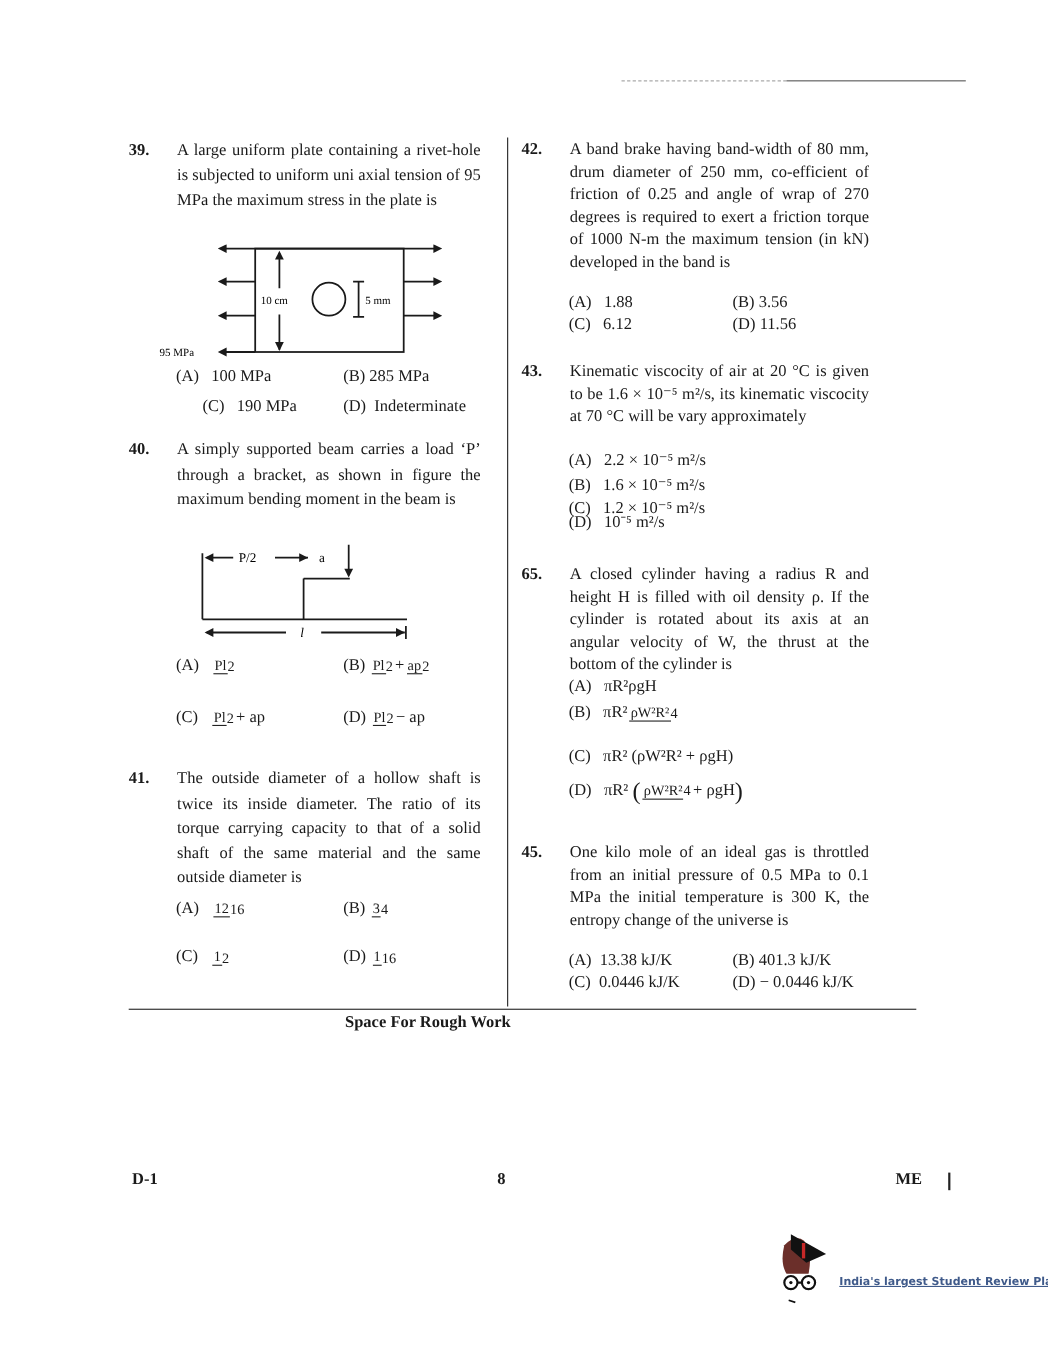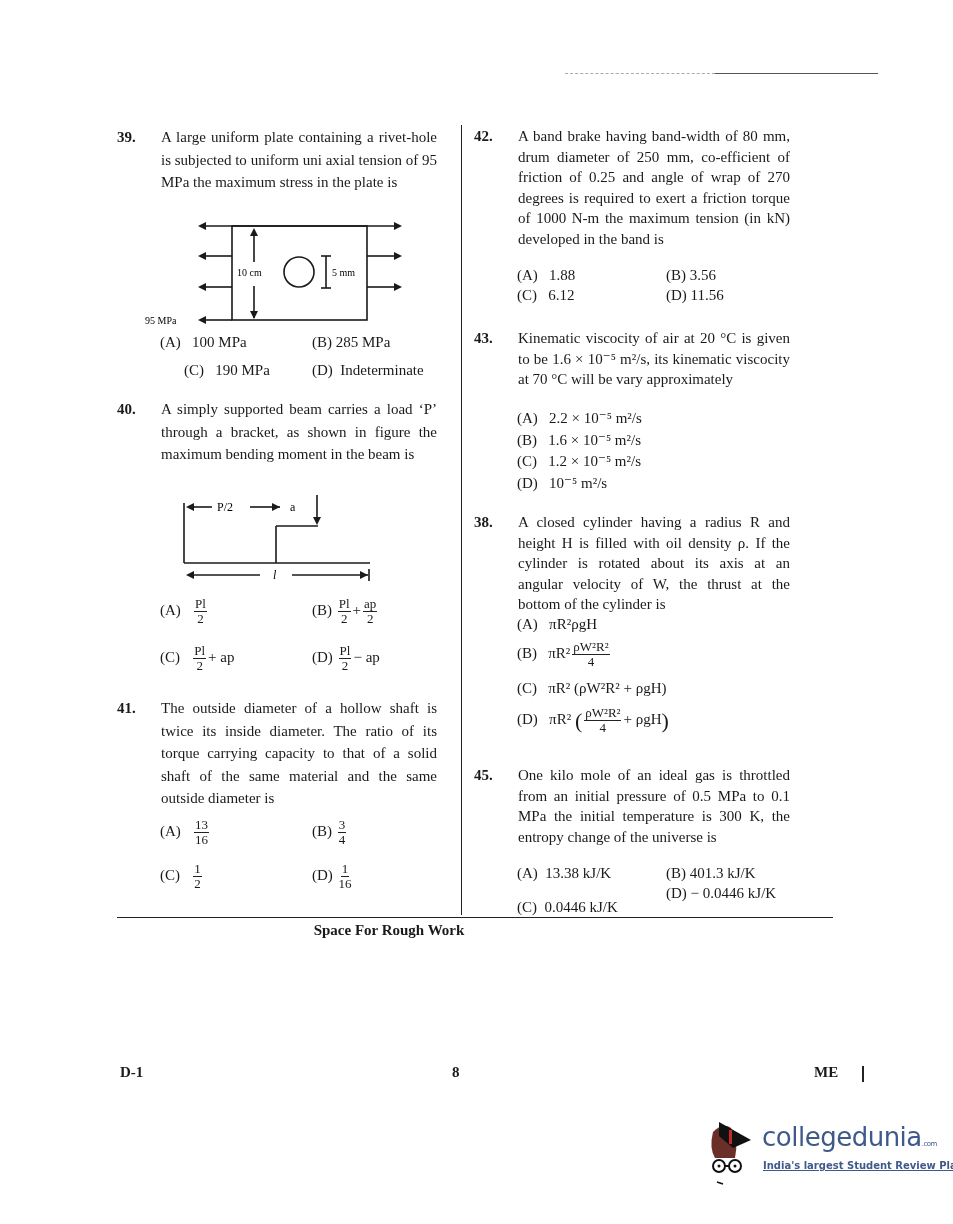--- a/index.html
+++ b/index.html
@@ -9,21 +9,21 @@
   .topline { left: 565px; top: 73px; width: 313px; height: 0; border-top: 1px solid #555; }
   .topline-dash { left: 565px; top: 73px; width: 150px; height: 0; border-top: 1px dashed #aaa; }
   .divider { left: 461px; top: 125px; width: 0; height: 790px; border-left: 1.5px solid #222; }
   .hrule { left: 117px; top: 917px; width: 716px; height: 0; border-top: 1.5px solid #222; }
   .rough { left: 0; width: 778px; top: 922px; text-align: center; font-weight: bold; font-size: 15px; }
 
   .q { position: absolute; font-size: 15px; line-height: 22.5px; }
   .q .num { position: absolute; left: 0; top: 0; font-weight: bold; }
   .q .txt { position: absolute; left: 44px; top: 0; text-align: justify; text-align-last: left; }
   .opt { position: absolute; font-size: 15px; white-space: nowrap; }
-  .frac { display: inline-flex; flex-direction: column; align-items: center; vertical-align: middle; font-size: 13px; line-height: 14px; margin: 0 2px; }
+  .frac { display: inline-flex; flex-direction: row; align-items: center; vertical-align: middle; font-size: 13px; line-height: 14px; margin: 0 2px; }
   .frac .n { border-bottom: 1px solid #222; padding: 0 1px; }
 
   .footer { position: absolute; top: 1064px; font-weight: bold; font-size: 15px; }
   .logo { position: absolute; left: 705px; top: 1118px; width: 220px; height: 70px; }
   .logo-word { position: absolute; left: 57px; top: 4px; font-family: "DejaVu Sans", sans-serif; font-size: 26px; color: #3f5a8a; letter-spacing: -0.5px; }
   .logo-tag { position: absolute; left: 58px; top: 42px; font-family: "DejaVu Sans", sans-serif; font-size: 10px; color: #3f5a8a; font-weight: bold; white-space: nowrap; text-decoration: underline; }
 </style>
 </head>
 <body>
 
@@ -117,21 +117,21 @@
 <div class="opt" style="left:312px;top:644px;"><span>(D)</span>&nbsp;<span class="frac">
       <span class="n">Pl</span>
       <span>2</span>
     </span><span>− ap</span></div>
 
 <div class="q" style="left:117px;top:697px;width:320px;">
   <span class="num">41.</span>
   <div class="txt" style="width:276px;">The outside diameter of a hollow shaft is twice its inside diameter. The ratio of its torque carrying capacity to that of a solid shaft of the same material and the same outside diameter is</div>
 </div>
 <div class="opt" style="left:160px;top:818px;"><span>(A)</span>&nbsp;&nbsp;&nbsp;<span class="frac">
-      <span class="n">13</span>
+      <span class="n">12</span>
       <span>16</span>
     </span></div>
 <div class="opt" style="left:312px;top:818px;"><span>(B)</span>&nbsp;<span class="frac">
       <span class="n">3</span>
       <span>4</span>
     </span></div>
 <div class="opt" style="left:160px;top:862px;"><span>(C)</span>&nbsp;&nbsp;&nbsp;<span class="frac">
       <span class="n">1</span>
       <span>2</span>
     </span></div>
@@ -149,44 +149,44 @@
 <div class="opt" style="left:517px;top:287px;"><span>(C)</span>&nbsp;&nbsp;&nbsp;<span>6.12</span></div>
 <div class="opt" style="left:666px;top:287px;"><span>(D)</span>&nbsp;<span>11.56</span></div>
 
 <div class="q" style="left:474px;top:328px;width:320px;line-height:20.5px;">
   <span class="num">43.</span>
   <div class="txt" style="width:272px;">Kinematic viscocity of air at 20 °C is given to be 1.6 × 10⁻⁵ m²/s, its kinematic viscocity at 70 °C will be vary approximately</div>
 </div>
 <div class="opt" style="left:517px;top:409px;"><span>(A)</span>&nbsp;&nbsp;&nbsp;<span>2.2 × 10⁻⁵ m²/s</span></div>
 <div class="opt" style="left:517px;top:431px;"><span>(B)</span>&nbsp;&nbsp;&nbsp;<span>1.6 × 10⁻⁵ m²/s</span></div>
 <div class="opt" style="left:517px;top:452px;"><span>(C)</span>&nbsp;&nbsp;&nbsp;<span>1.2 × 10⁻⁵ m²/s</span></div>
-<div class="opt" style="left:517px;top:474px;"><span>(D)</span>&nbsp;&nbsp;&nbsp;<span>10⁻⁵ m²/s</span></div>
+<div class="opt" style="left:517px;top:463px;font-family:Liberation Serif, serif;"><span>(D)</span>&nbsp;&nbsp;&nbsp;<span>10⁻⁵ m²/s</span></div>
 
 <div class="q" style="left:474px;top:512px;width:320px;line-height:20.5px;">
-  <span class="num">38.</span>
+  <span class="num">65.</span>
   <div class="txt" style="width:272px;">A closed cylinder having a radius R and height H is filled with oil density ρ. If the cylinder is rotated about its axis at an angular velocity of W, the thrust at the bottom of the cylinder is</div>
 </div>
 <div class="opt" style="left:517px;top:616px;"><span>(A)</span>&nbsp;&nbsp;&nbsp;<span>πR²ρgH</span></div>
 <div class="opt" style="left:517px;top:640px;"><span>(B)</span>&nbsp;&nbsp;&nbsp;<span>πR²</span><span class="frac">
       <span class="n">ρW²R²</span>
       <span>4</span>
     </span></div>
 <div class="opt" style="left:517px;top:680px;"><span>(C)</span>&nbsp;&nbsp;&nbsp;<span>πR² (ρW²R² + ρgH)</span></div>
 <div class="opt" style="left:517px;top:706px;"><span>(D)</span>&nbsp;&nbsp;&nbsp;<span>πR²</span> <span style="font-size:22px;vertical-align:middle;">(</span><span class="frac">
       <span class="n">ρW²R²</span>
       <span>4</span>
     </span><span>+ ρgH</span><span style="font-size:22px;vertical-align:middle;">)</span></div>
 
 <div class="q" style="left:474px;top:765px;width:320px;line-height:20.5px;">
   <span class="num">45.</span>
   <div class="txt" style="width:272px;">One kilo mole of an ideal gas is throttled from an initial pressure of 0.5 MPa to 0.1 MPa the initial temperature is 300 K, the entropy change of the universe is</div>
 </div>
 <div class="opt" style="left:517px;top:865px;"><span>(A)</span>&nbsp;&nbsp;<span>13.38 kJ/K</span></div>
 <div class="opt" style="left:666px;top:865px;"><span>(B)</span>&nbsp;<span>401.3 kJ/K</span></div>
-<div class="opt" style="left:517px;top:885px;margin-top:14px;"><span>(C)</span>&nbsp;&nbsp;<span>0.0446 kJ/K</span></div>
+<div class="opt" style="left:517px;top:885px;"><span>(C)</span>&nbsp;&nbsp;<span>0.0446 kJ/K</span></div>
 <div class="opt" style="left:666px;top:885px;"><span>(D)</span>&nbsp;<span>− 0.0446 kJ/K</span></div>
 
 <div class="abs hrule"></div>
 <div class="abs rough">Space For Rough Work</div>
 
 <div class="footer" style="left:120px;">D-1</div>
 <div class="footer" style="left:452px;">8</div>
 <div class="footer" style="left:814px;">ME</div>
 <div class="abs" style="left:862px;top:1066px;width:2px;height:16px;background:#222;"></div>
 
@@ -195,15 +195,14 @@
     <path d="M8 14 Q4 30 10 40 L30 40 Q34 22 26 10 Q18 4 8 14Z" fill="#6b2f2a"></path>
     <polygon points="14,4 46,22 28,30 14,18" fill="#111"></polygon>
     <rect x="24" y="12" width="3" height="14" fill="#c62828"></rect>
     <circle cx="14" cy="48" r="6" fill="none" stroke="#111" stroke-width="2"></circle>
     <circle cx="30" cy="48" r="6" fill="none" stroke="#111" stroke-width="2"></circle>
     <line x1="20" y1="48" x2="24" y2="48" stroke="#111" stroke-width="2"></line>
     <circle cx="14" cy="48" r="1.5" fill="#111"></circle>
       <circle cx="30" cy="48" r="1.5" fill="#111"></circle>
     <line x1="12" y1="64" x2="18" y2="66" stroke="#111" stroke-width="1.5"></line>
   </svg>
-  <div class="logo-word"><span>collegedunia</span><span style="font-size:7px;">.com</span></div>
   <div class="logo-tag">India's largest Student Review Platform</div>
 </div>
 
 </body></html>

